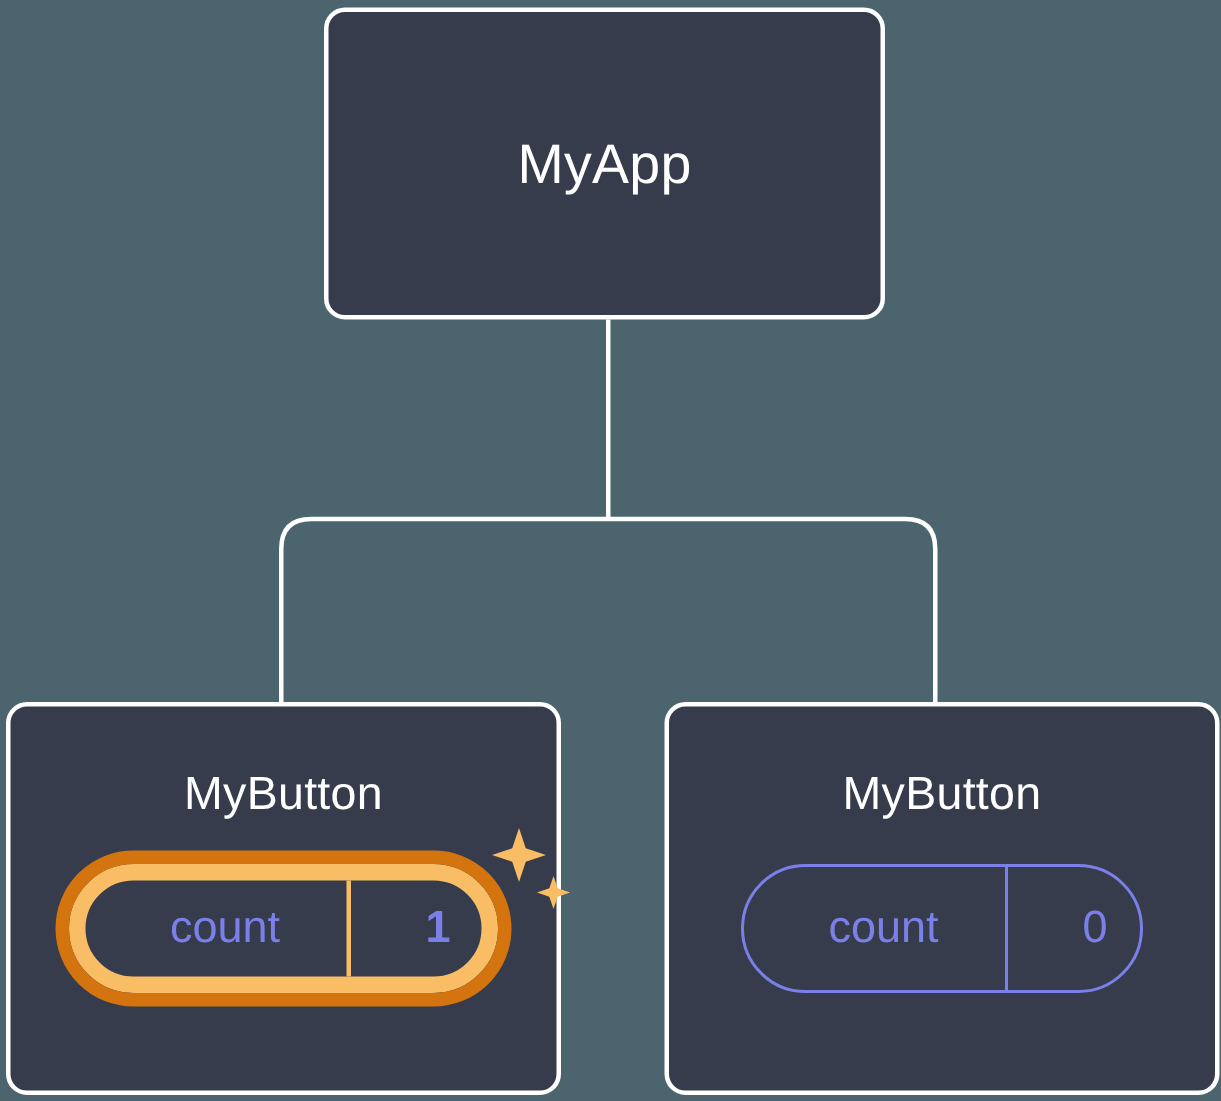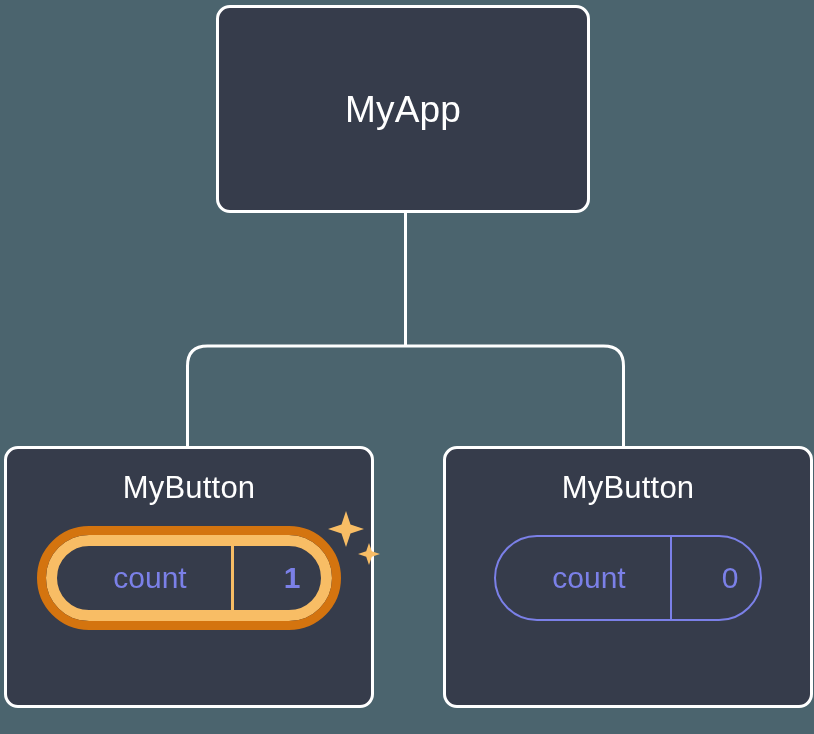--- a/index.html
+++ b/index.html
@@ -38,24 +38,24 @@
     align-items: center;
   }
   .node-root {
     left: 216px;
     top: 5px;
     width: 374px;
     height: 208px;
     justify-content: center;
   }
   .node-child {
-    top: 446px;
+    top: 468px;
     width: 370px;
     height: 262px;
-    padding-top: 23px;
+    padding-top: 42px;
     text-align: right;
   }
   .node-child-left  { left: 4px; }
   .node-child-right { left: 443px; }
 
   .node-title {
     color: #ffffff;
     font-weight: 300;
     letter-spacing: 0.2px;
     line-height: 1;

